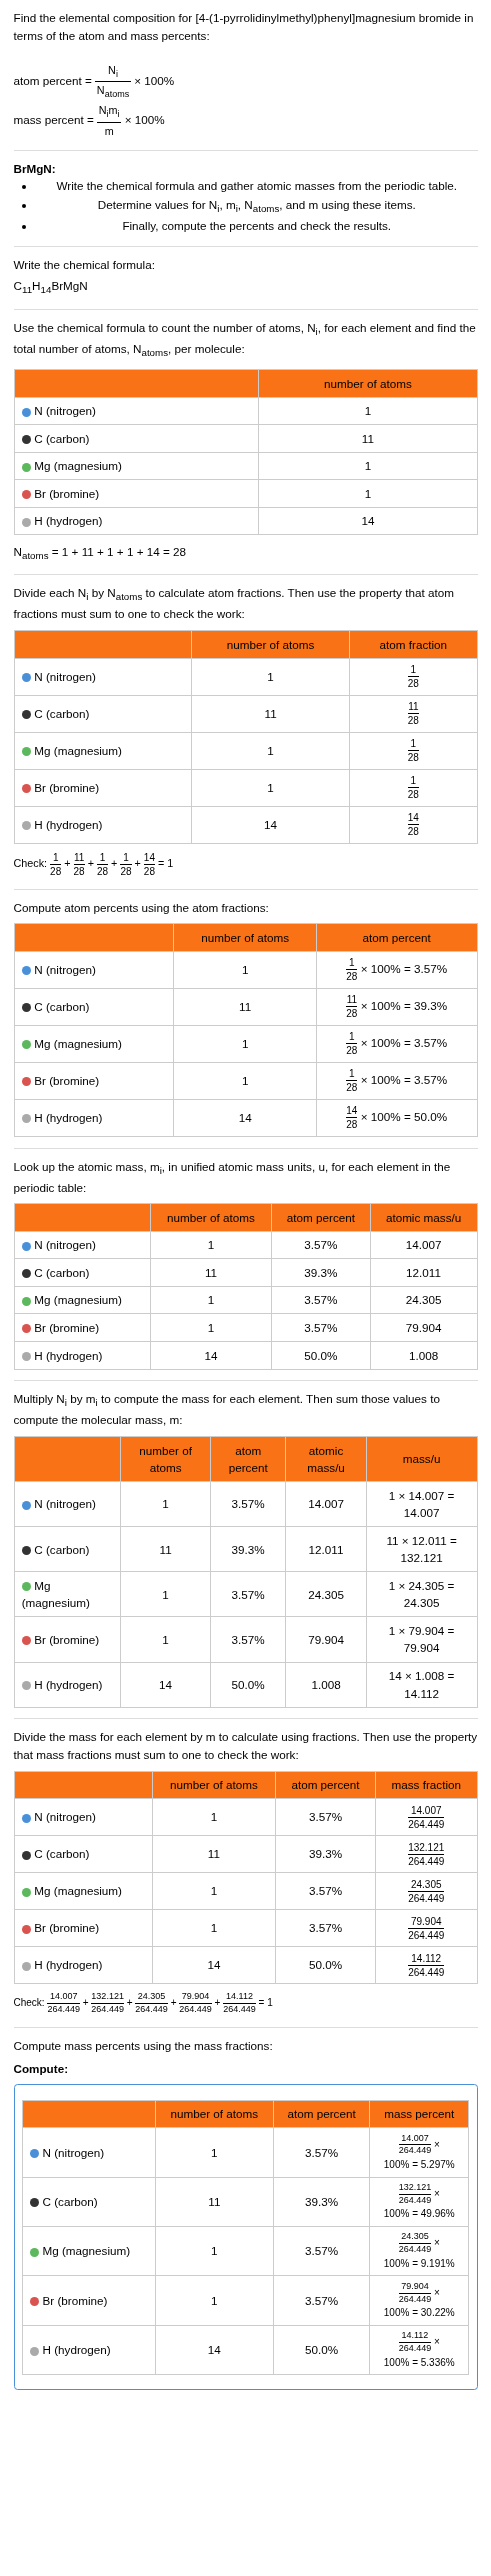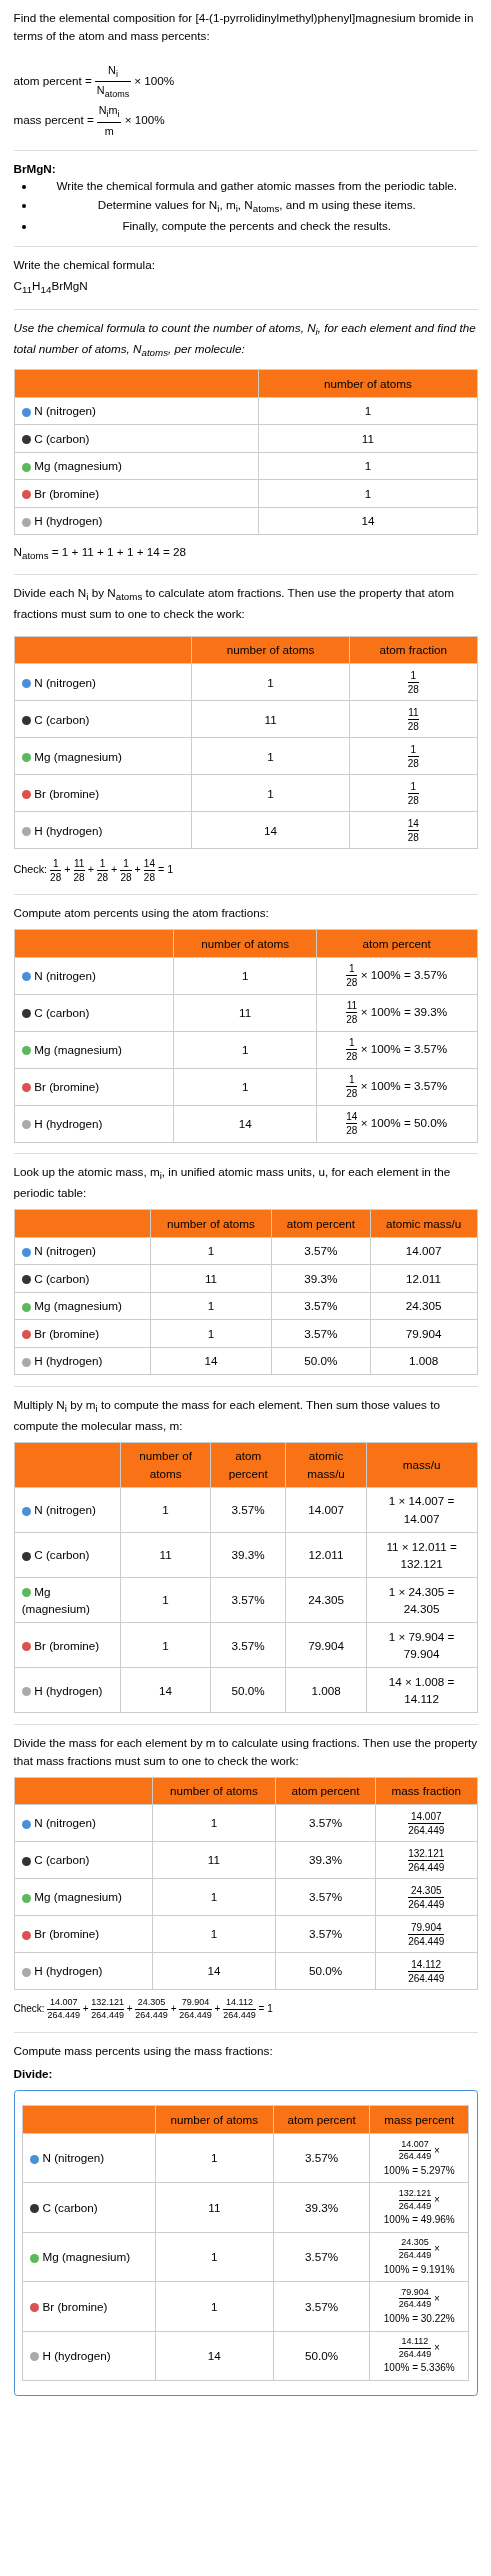--- a/index.html
+++ b/index.html
@@ -109,21 +109,21 @@
 <hr>
 
 <div class="section">
   <p>Write the chemical formula:</p>
   <p style="margin-top:3.6px;">C<sub>11</sub>H<sub>14</sub>BrMgN</p>
 </div>
 
 <hr>
 
 <div class="section">
-  <p style="margin-bottom:8px;font-style:italic;">Use the chemical formula to count the number of atoms, N<sub>i</sub>, for each element and find the total number of atoms, N<sub>atoms</sub>, per molecule:</p>
+  <p style="margin-bottom:8px;">Use the chemical formula to count the number of atoms, N<sub>i</sub>, for each element and find the total number of atoms, N<sub>atoms</sub>, per molecule:</p>
   <table>
     <thead>
       <tr>
         <th></th>
         <th>number of atoms</th>
       </tr>
     </thead>
     <tbody>
       <tr>
         <td><span class="dot dot-blue"></span>N (nitrogen)</td>
@@ -146,21 +146,21 @@
         <td>14</td>
       </tr>
     </tbody>
   </table>
   <p style="margin-top:5.4px;">N<sub>atoms</sub> = 1 + 11 + 1 + 1 + 14 = 28</p>
 </div>
 
 <hr>
 
 <div class="section">
-  <p style="margin-bottom:13px;">Divide each N<sub>i</sub> by N<sub>atoms</sub> to calculate atom fractions. Then use the property that atom fractions must sum to one to check the work:</p>
+  <p style="margin-bottom:7px;">Divide each N<sub>i</sub> by N<sub>atoms</sub> to calculate atom fractions. Then use the property that atom fractions must sum to one to check the work:</p>
   <table>
     <thead>
       <tr>
         <th></th>
         <th>number of atoms</th>
         <th>atom fraction</th>
       </tr>
     </thead>
     <tbody>
       <tr>
@@ -387,21 +387,21 @@
   </table>
   <p style="margin-top:5.4px; font-size:10px;">
     Check: <span class="frac-inline" style="font-size:9px;"><span class="top">14.007</span><span class="bot">264.449</span></span> + <span class="frac-inline" style="font-size:9px;"><span class="top">132.121</span><span class="bot">264.449</span></span> + <span class="frac-inline" style="font-size:9px;"><span class="top">24.305</span><span class="bot">264.449</span></span> + <span class="frac-inline" style="font-size:9px;"><span class="top">79.904</span><span class="bot">264.449</span></span> + <span class="frac-inline" style="font-size:9px;"><span class="top">14.112</span><span class="bot">264.449</span></span> = 1
   </p>
 </div>
 
 <hr>
 
 <div class="section">
   <p style="margin-bottom:5.4px;">Compute mass percents using the mass fractions:</p>
-  <p style="margin-bottom:5.4px;"><strong>Divide:</strong></p>
+  <p style="margin-bottom:5.4px;"><strong>Compute:</strong></p>
   <div class="answer-box">
     <table>
       <thead>
         <tr>
           <th></th>
           <th>number of atoms</th>
           <th>atom percent</th>
           <th>mass percent</th>
         </tr>
       </thead>

